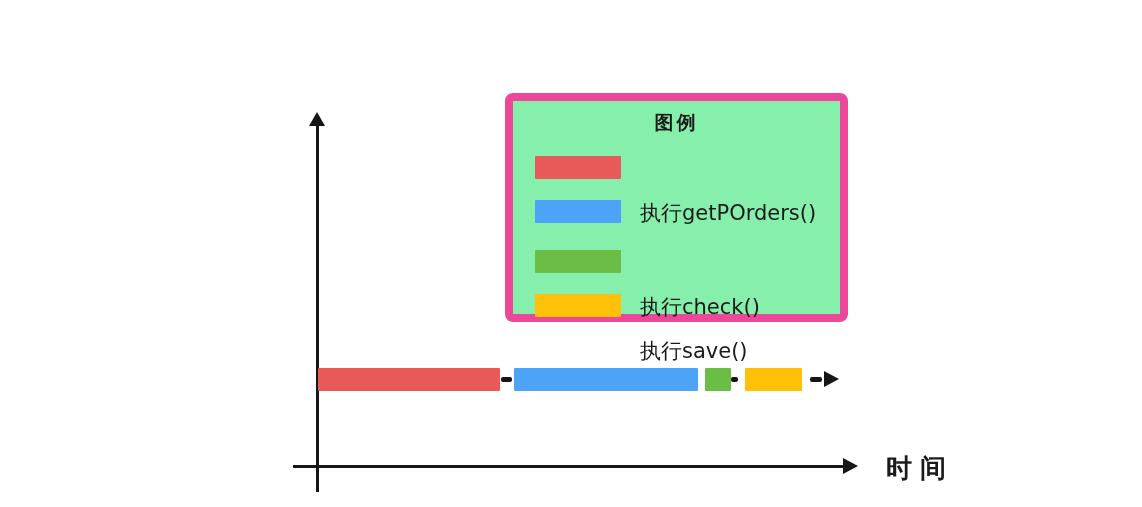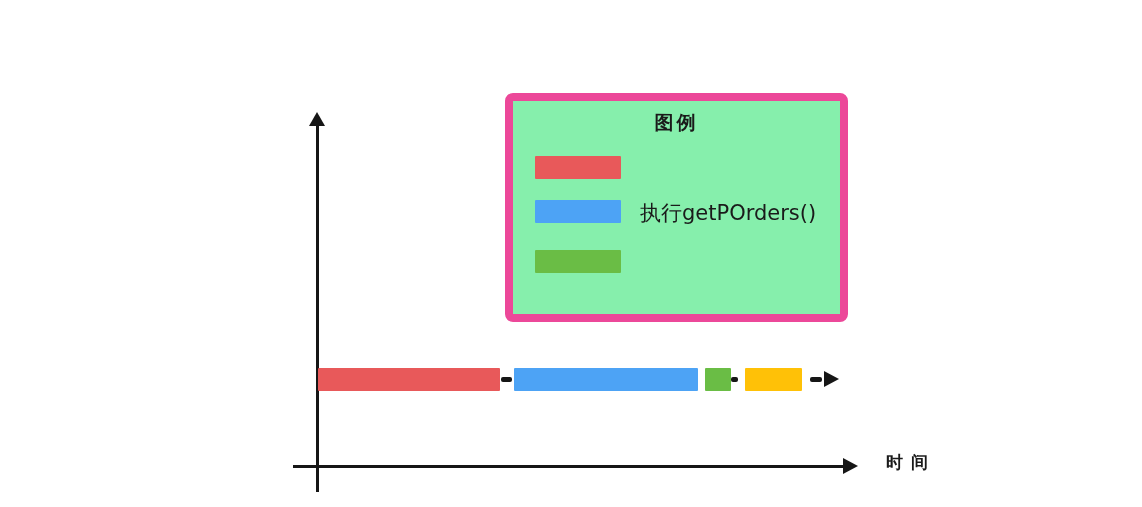--- a/index.html
+++ b/index.html
@@ -11,21 +11,21 @@
     font-family:"DejaVu Sans","Liberation Sans",sans-serif;
     color:#1a1a1a;
   }
   
   .y-axis{position:absolute;left:316px;top:122px;width:3px;height:370px;background:#161616;}
   .y-arrow{position:absolute;left:309px;top:112px;width:0;height:0;
     border-left:8px solid transparent;border-right:8px solid transparent;border-bottom:14px solid #161616;}
   .x-axis{position:absolute;left:293px;top:465px;width:552px;height:3px;background:#161616;}
   .x-arrow{position:absolute;left:843px;top:458px;width:0;height:0;
     border-top:8px solid transparent;border-bottom:8px solid transparent;border-left:15px solid #161616;}
-  .x-label{position:absolute;left:886px;top:451px;font-size:17px;font-weight:bold;letter-spacing:8px;}
+  .x-label{position:absolute;left:886px;top:451px;font-size:26px;font-weight:bold;letter-spacing:8px;}
   .thread-label{position:absolute;left:196px;top:362px;font-size:28px;font-weight:bold;letter-spacing:5px;}
   
   .bar{position:absolute;top:368px;height:23px;border-radius:1px;}
   .dash{position:absolute;top:377px;height:5px;background:#161616;border-radius:2px;}
   .d1{left:501px;width:11px;}
   .d2{left:731px;width:7px;}
   .d3{left:810px;width:12px;}
   .end-arrow{position:absolute;left:824px;top:371px;width:0;height:0;
     border-top:8px solid transparent;border-bottom:8px solid transparent;border-left:15px solid #161616;}
   
@@ -64,17 +64,22 @@
       <span class="swatch" style="background: rgb(232, 89, 90);"></span>
       <span class="llabel">执行getPOrders()</span>
     </div>
 
     <div class="lrow" style="top:99px">
       <span class="swatch" style="background: rgb(77, 163, 245);"></span>
     </div>
 
     <div class="lrow" style="top:149px">
       <span class="swatch" style="background: rgb(106, 189, 69);"></span>
+      <span class="llabel">执行check()</span>
     </div>
 
+    <div class="lrow" style="top:193px">
+      <span class="swatch" style="background: rgb(255, 193, 7);"></span>
+      <span class="llabel">执行save()</span>
+    </div>
   </div>
 
 </div>
 
 </body></html>

